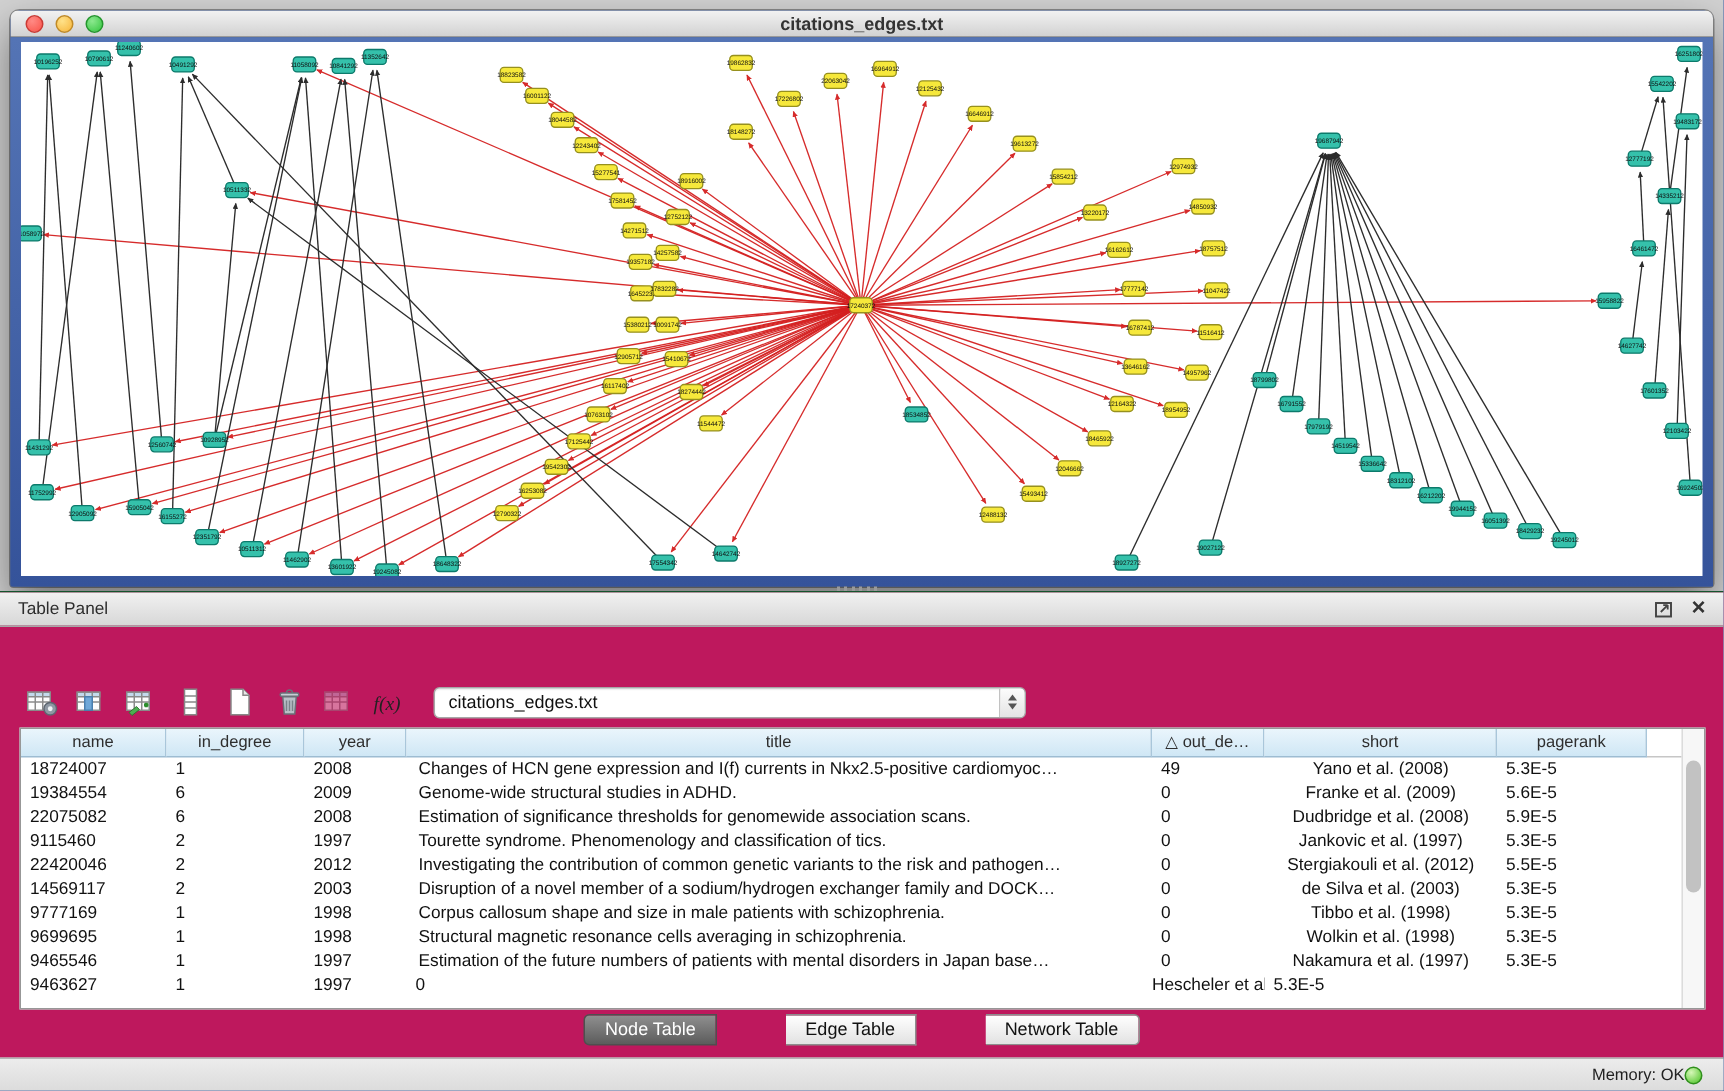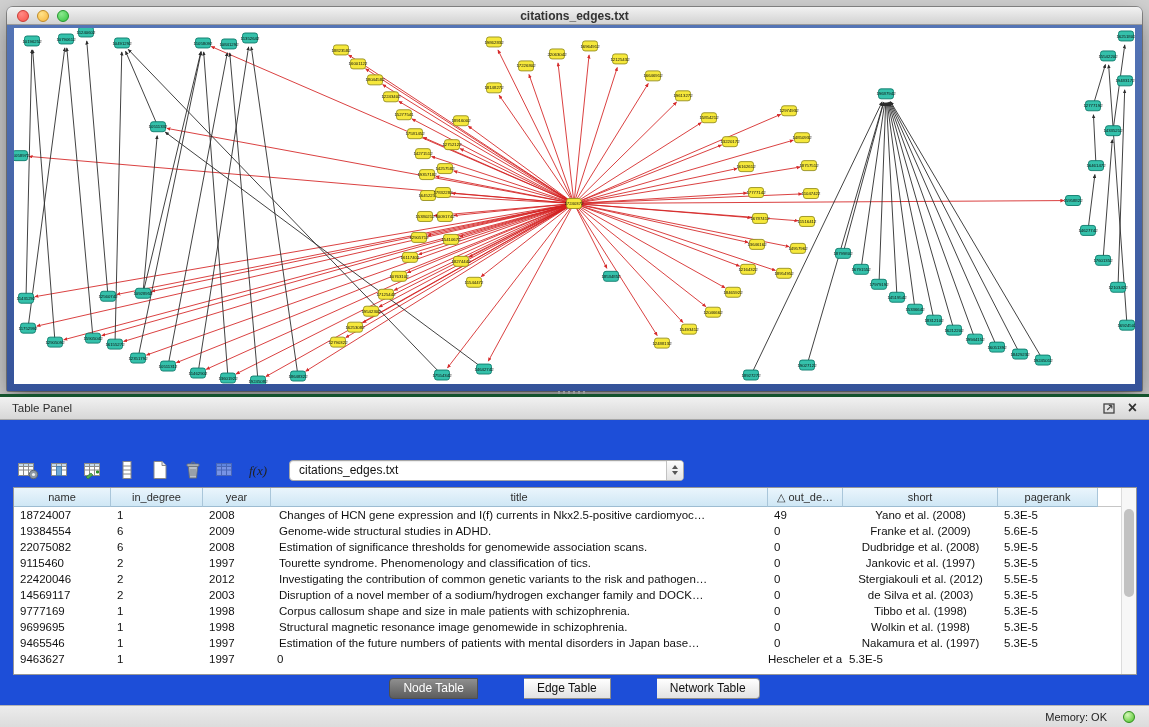--- a/index.html
+++ b/index.html
@@ -26,21 +26,21 @@
   .node-y { fill:#f6e83b; stroke:#96901e; stroke-width:.9; }
   .node-t { fill:#35c1ab; stroke:#0c7a6b; stroke-width:.9; }
   .nlabel { font-size:4.3px; fill:#101010; text-anchor:middle; font-family:"Liberation Sans",sans-serif; pointer-events:none; }
 
   
   .splitter { position:absolute; left:0; top:389px; width:1149px; height:5px; }
   .splitter .grip { position:absolute; left:558px; top:2px; width:30px; height:3px;
     background:repeating-linear-gradient(90deg,#9a9a9a 0 2px, transparent 2px 5px); }
 
   
-  .table-panel { position:absolute; left:0; top:394px; width:1149px; height:311px; background:#1d4ed8; border-top:3px solid #14532d; }
+  .table-panel { position:absolute; left:0; top:394px; width:1149px; height:311px; background:#be185d; border-top:1px solid #14532d; }
   .panel-titlebar { height:23px; background:linear-gradient(#f1f1f1,#d7d7d7); border-bottom:1px solid #a6a6a6;
     display:flex; align-items:center; padding:0 12px; }
   .panel-title { font-size:11.5px; color:#2d2d2d; }
   .panel-actions { margin-left:auto; display:flex; align-items:center; gap:12px; }
   .float-btn svg { display:block; }
   .close-btn { font-size:16px; font-weight:700; color:#333; line-height:14px; cursor:default; }
 
   .panel-toolbar { position:absolute; left:16px; top:48px; height:26px; display:flex; align-items:center;margin-top:12px; }
   .toolbar-icons { display:flex; align-items:center; gap:9px; }
   .tool-btn { width:24px; height:22px; display:flex; align-items:center; justify-content:center; }
@@ -69,21 +69,21 @@
   .seg-group { display:flex;gap:46px; }
   .seg { font-size:12px; padding:2px 13px; line-height:15px; border:1px solid #8d8d8d; border-left:none;
     background:linear-gradient(#ffffff,#e2e2e2); color:#111; }
   .seg:first-child { border-left:1px solid #8d8d8d; border-radius:4px 0 0 4px; }
   .seg:last-child { border-radius:0 4px 4px 0; }
   .seg.active { background:linear-gradient(#8f8f8f,#5c5c5c); color:#fff; border-color:#4f4f4f; }
 
   
   .status-bar { position:absolute; left:0; top:705px; width:1149px; height:22px;
     background:linear-gradient(#ececec,#dcdcdc); border-top:1px solid #b5b5b5;
-    display:flex; align-items:center; justify-content:flex-end; padding-right:14px; gap:16px; }
+    display:flex; align-items:center; justify-content:flex-end; padding-right:14px; gap:0; }
   .mem-label { font-size:11px; color:#222; }
   .mem-dot { width:12px; height:12px; border-radius:50%;
     background:radial-gradient(circle at 35% 30%, #d6f7b8, #49c222); border:1px solid #2f8f1c; }
 </style>
 </head>
 <body>
 
 <div class="desktop">
 
   <div class="net-window">
@@ -588,21 +588,21 @@
             <div class="td col3">Corpus callosum shape and size in male patients with schizophrenia.</div>
             <div class="td col4">0</div>
             <div class="td col5">Tibbo et al. (1998)</div>
             <div class="td col6">5.3E-5</div>
             <div class="td"></div>
           </div>
           <div class="tr">
             <div class="td col0">9699695</div>
             <div class="td col1">1</div>
             <div class="td col2">1998</div>
-            <div class="td col3">Structural magnetic resonance image genomewide in schizophrenia.</div>
+            <div class="td col3">Structural magnetic resonance cells averaging in schizophrenia.</div>
             <div class="td col4">0</div>
             <div class="td col5">Wolkin et al. (1998)</div>
             <div class="td col6">5.3E-5</div>
             <div class="td"></div>
           </div>
           <div class="tr">
             <div class="td col0">9465546</div>
             <div class="td col1">1</div>
             <div class="td col2">1997</div>
             <div class="td col3">Estimation of the future numbers of patients with mental disorders in Japan base…</div>

